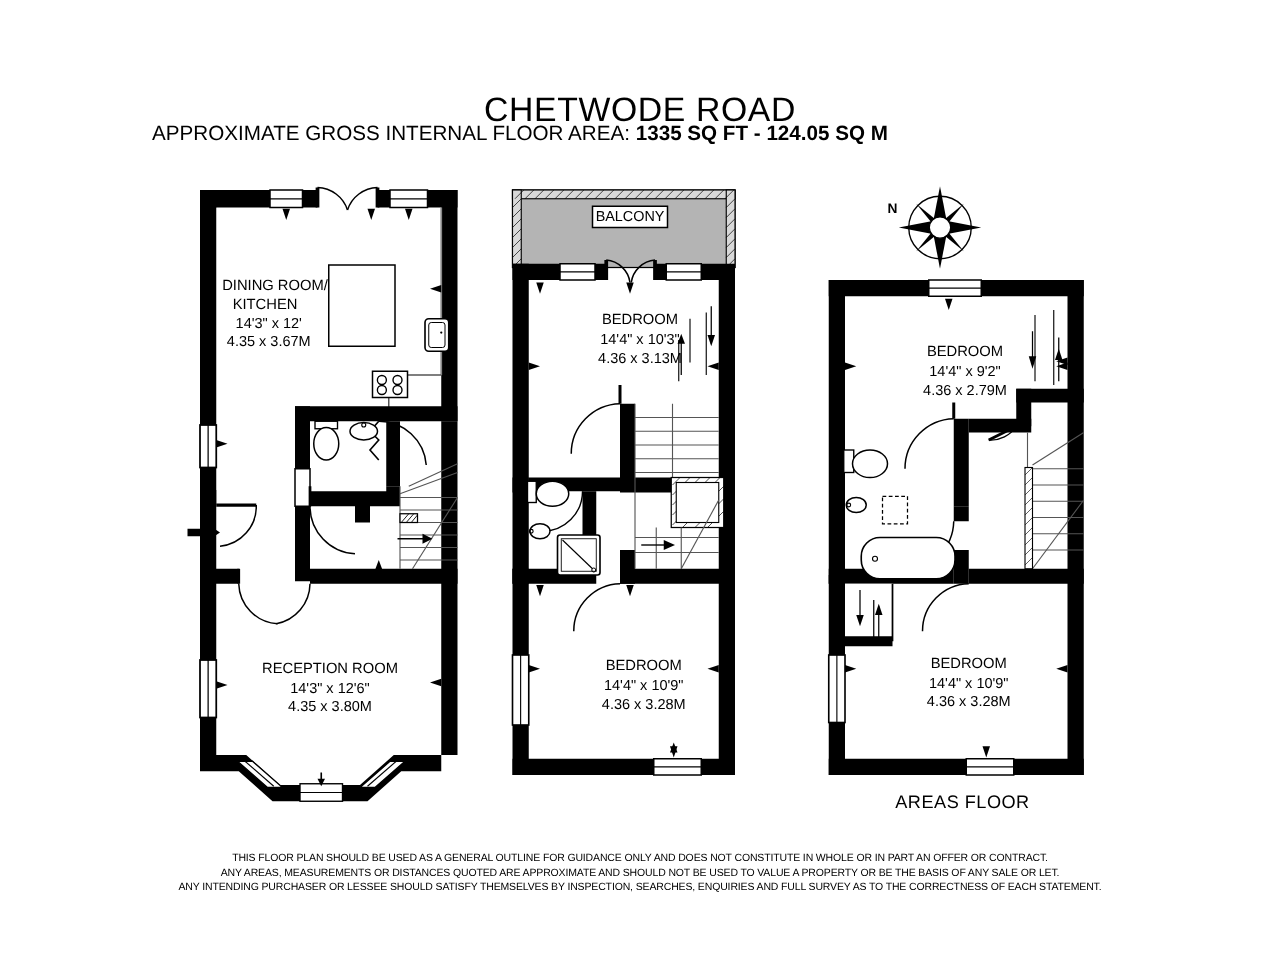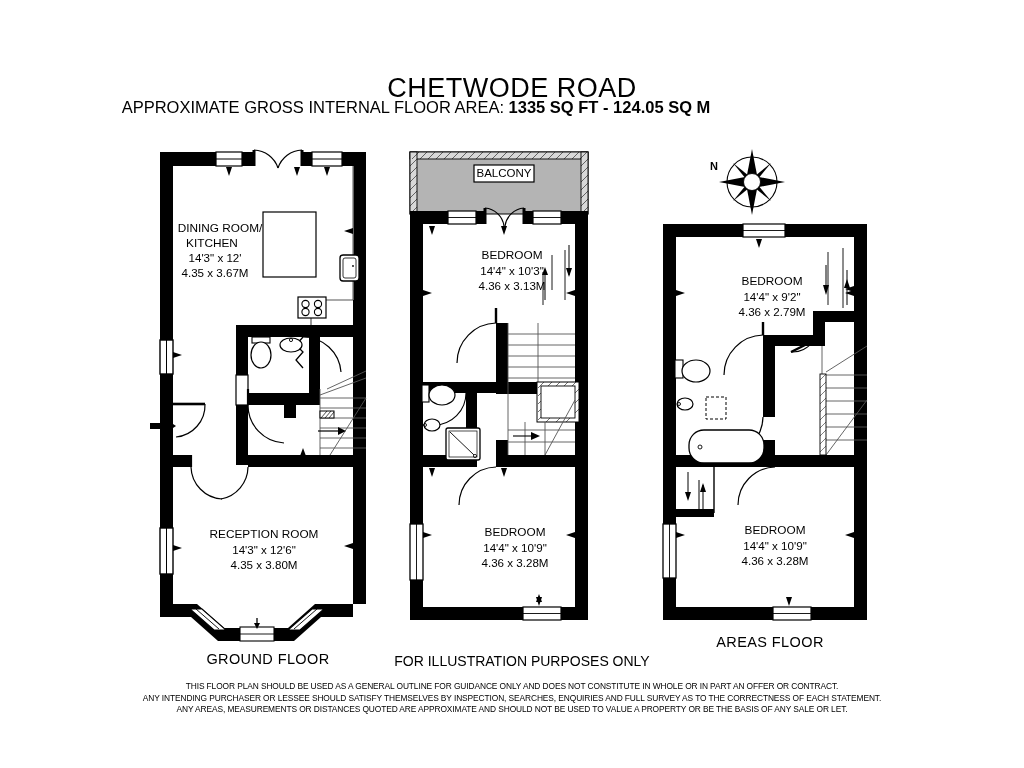--- a/index.html
+++ b/index.html
@@ -595,24 +595,22 @@
       <polygon points="-33,0 -7,5 0,0 -7,-5" fill="#000"></polygon>
       <polygon points="19,-19 6,-3 0,0 3,-6" fill="#000"></polygon>
       <polygon points="-19,19 -6,3 0,0 -3,6" fill="#000"></polygon>
       <polygon points="19,19 3,6 0,0 6,3" fill="#000"></polygon>
       <polygon points="-19,-19 -3,-6 0,0 -6,-3" fill="#000"></polygon>
       <circle cx="0" cy="0" r="8.5" fill="#fff" stroke="#000" stroke-width="0.9"></circle>
       <text class="compass-n" x="-42" y="-12">N</text>
     </g>
   </svg>
 
-  <div class="floor-label" id="label-ground">GROUND FLOOR</div>
   <div class="floor-label" id="label-second">AREAS FLOOR</div>
 
-  <div class="illus">FOR ILLUSTRATION PURPOSES ONLY</div>
 
   <div class="disclaimer">
     <div>THIS FLOOR PLAN SHOULD BE USED AS A GENERAL OUTLINE FOR GUIDANCE ONLY AND DOES NOT CONSTITUTE IN WHOLE OR IN PART AN OFFER OR CONTRACT.</div>
+    <div>ANY AREAS, MEASUREMENTS OR DISTANCES QUOTED ARE APPROXIMATE AND SHOULD NOT BE USED TO VALUE A PROPERTY OR BE THE BASIS OF ANY SALE OR LET.</div>
     <div>ANY INTENDING PURCHASER OR LESSEE SHOULD SATISFY THEMSELVES BY INSPECTION, SEARCHES, ENQUIRIES AND FULL SURVEY AS TO THE CORRECTNESS OF EACH STATEMENT.</div>
-    <div>ANY AREAS, MEASUREMENTS OR DISTANCES QUOTED ARE APPROXIMATE AND SHOULD NOT BE USED TO VALUE A PROPERTY OR BE THE BASIS OF ANY SALE OR LET.</div>
   </div>
 
 </div>
 
 </body></html>

